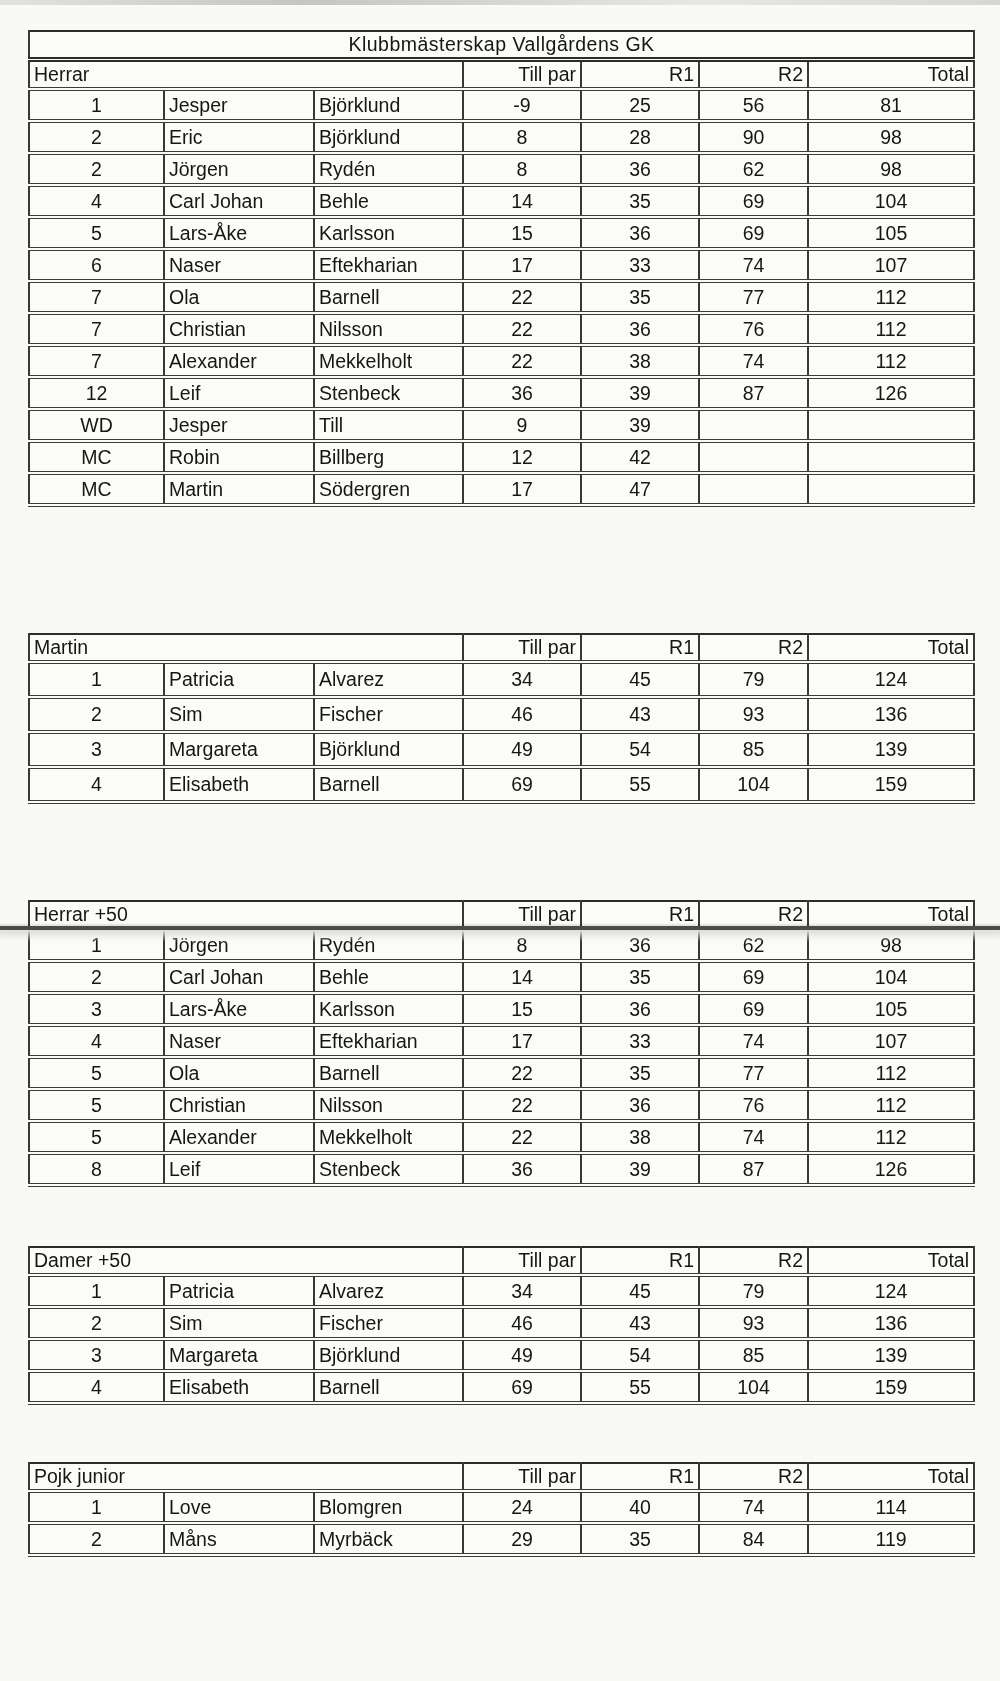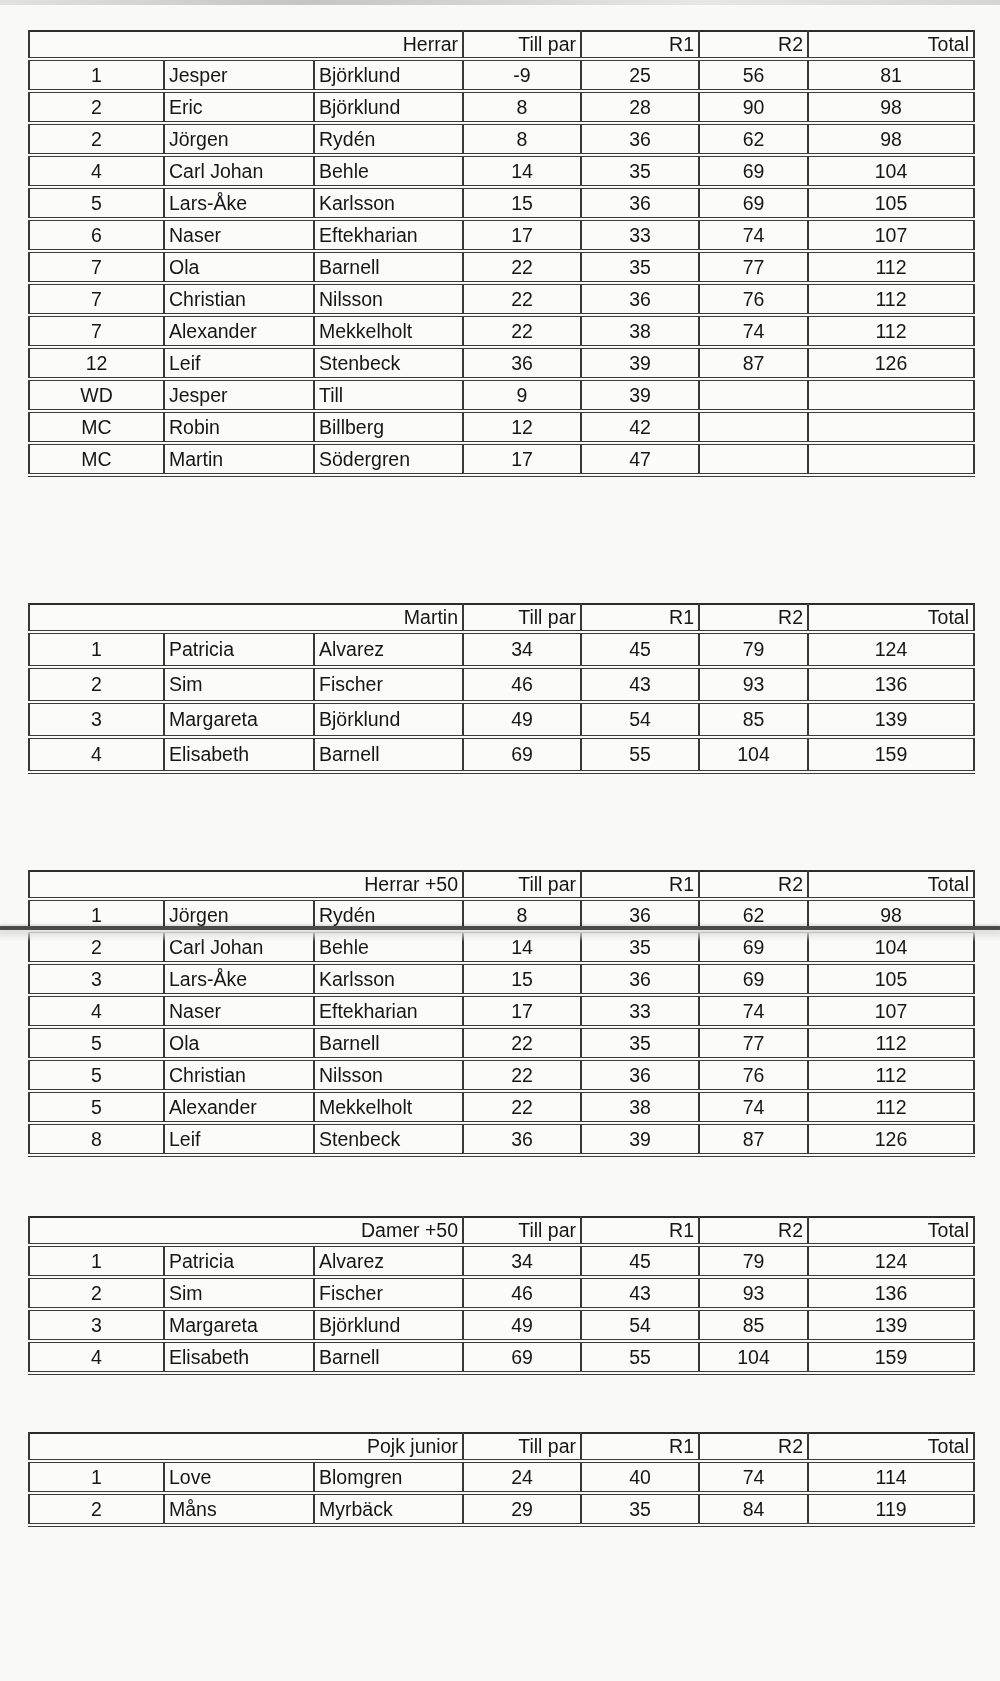--- a/index.html
+++ b/index.html
@@ -69,21 +69,21 @@
   }
   table.sheet { border: 2.5px solid #2c2c2a; }
   .title-cell {
     height: 48px;
     text-align: center;
     font-size: 38px;
     font-weight: 600;
     letter-spacing: .5px;
     border-bottom: 5px double #2c2c2a !important;
   }
-  th.group-head { text-align: right; font-weight: 400; }
+  th.group-head { text-align: left; font-weight: 400; }
   th.score-head { text-align: right; font-weight: 400; }
   table.sheet th { height: 25px; }
   table.sheet td { height: 28px; }
   table.t-damer td { height: 31px; }
   td.pos  { text-align: center; }
   td.name { text-align: left; padding-left: 9px; }
   td.num  { text-align: center; }
   .gap-a { height: 30px; }
   .sp-1 { height: 126px; }      
   .sp-2 { height: 96px;  }      
@@ -103,20 +103,23 @@
     <colgroup>
       <col class="c-pos">
         <col class="c-first">
         <col class="c-last">
       <col class="c-par">
         <col class="c-r1">
         <col class="c-r2">
         <col class="c-tot">
     </colgroup>
     <thead>
+      <tr>
+        <th class="title-cell" colspan="7">Klubbmästerskap Vallgårdens GK</th>
+      </tr>
       <tr>
         <th class="group-head" colspan="3">Herrar</th>
         <th class="score-head">Till par</th>
         <th class="score-head">R1</th>
         <th class="score-head">R2</th>
         <th class="score-head">Total</th>
       </tr>
     </thead>
     <tbody>
         <tr>

